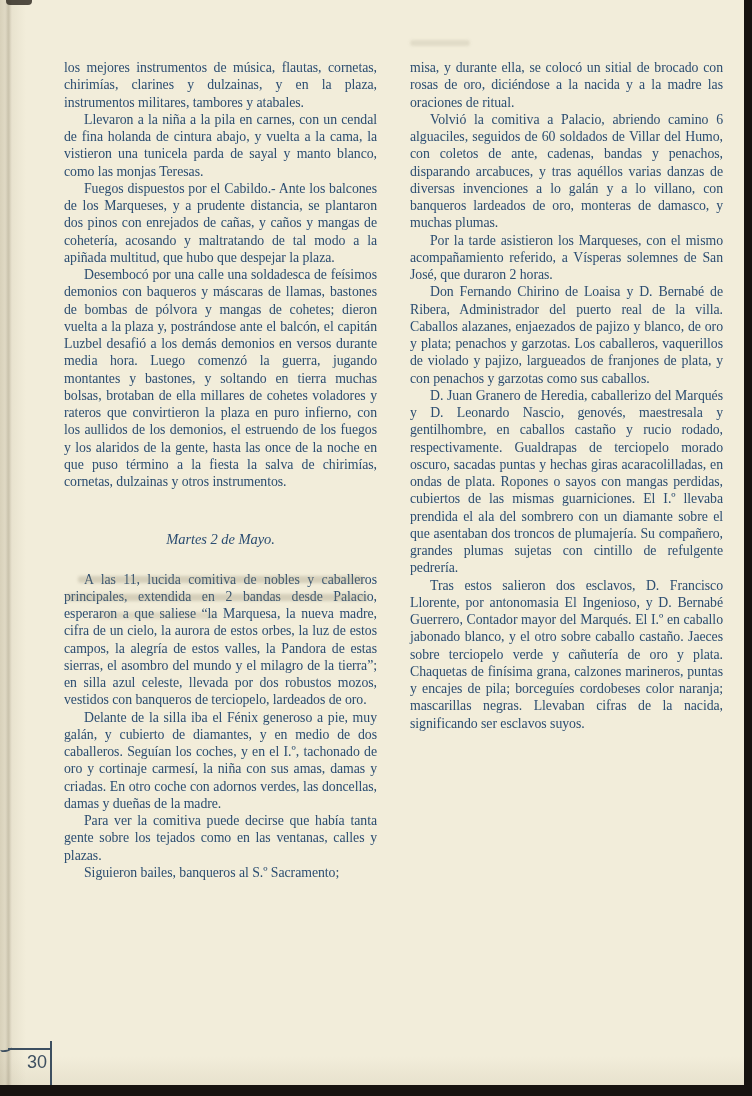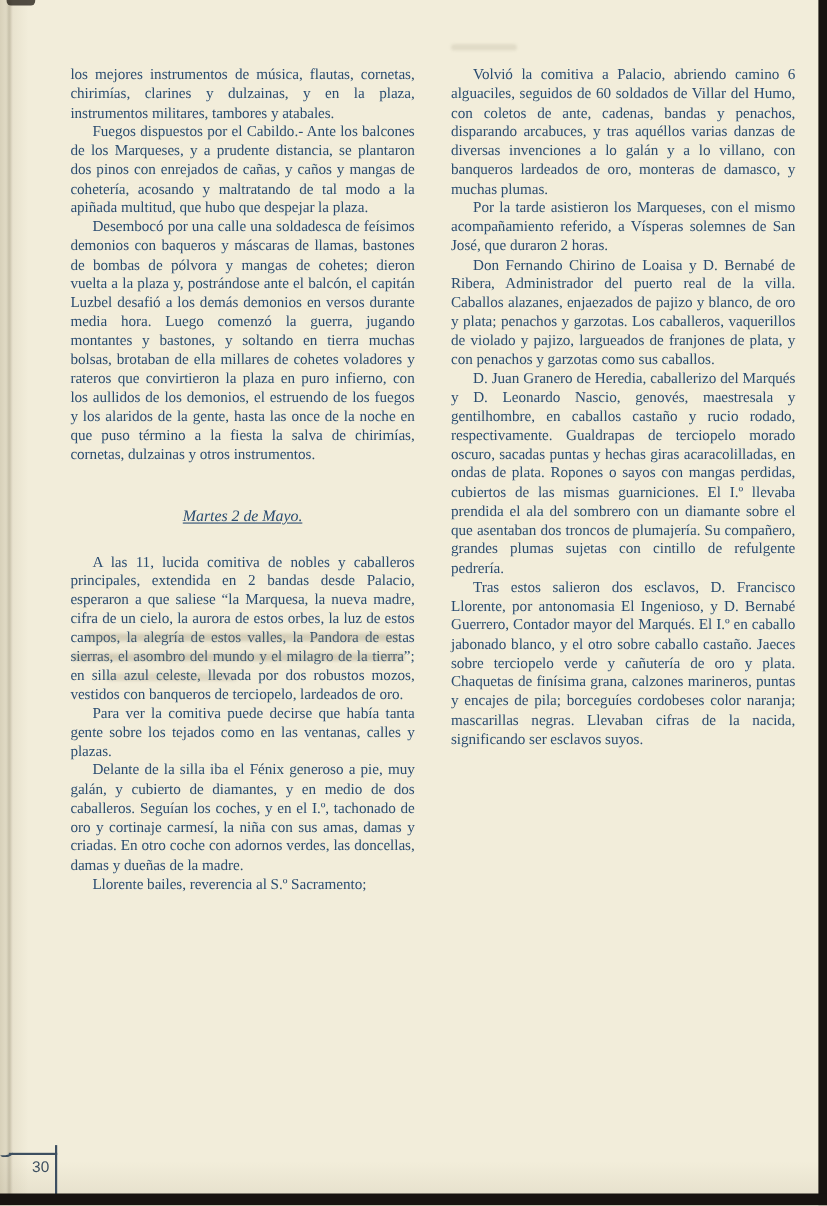--- a/index.html
+++ b/index.html
@@ -36,61 +36,63 @@
     color:var(--ink);
     font-size:13.8px;line-height:17.25px;letter-spacing:-0.05px;
     text-align:justify;
     margin-top:15px;
   }
   .column{width:322px;}
   .column p{margin:0;padding:0;}
   .column p.indent{text-indent:20px;}
   .column p.heading{
     text-align:center;font-style:italic;text-indent:0;
-    margin:41px 0 22px 0;font-size:14.5px;text-decoration:underline;
+    margin:41px 0 22px 0;font-size:14.5px;
   }
   .italic{}
   
   .ghost{position:absolute;border-radius:3px;background:rgba(146,138,112,.30);filter:blur(1.6px);z-index:1;}
   .ghost-1{left:78px;top:576px;width:286px;height:7px;}
   .ghost-2{left:66px;top:594px;width:302px;height:7px;}
   .ghost-3{left:96px;top:612px;width:120px;height:7px;opacity:.7;}
   .ghost-4{left:410px;top:40px;width:60px;height:6px;opacity:.6;}
   
   .corner-mark{position:absolute;left:0;top:1038px;width:120px;height:58px;z-index:5;}
   .corner-mark .h-line{position:absolute;left:8px;top:10px;width:44px;height:2px;background:var(--mark);}
   .corner-mark .squiggle{position:absolute;left:0;top:7px;width:12px;height:5px;
     border-bottom:2px solid var(--mark);border-radius:0 0 60% 40%;transform:rotate(-6deg);}
   .corner-mark .v-line{position:absolute;left:50px;top:3px;width:2px;height:52px;background:var(--mark);}
   .corner-mark .page-number{
     position:absolute;left:26px;top:14px;width:22px;
-    font-family:"Liberation Sans", sans-serif;font-size:14px;color:var(--mark);
+    font-family:"Liberation Sans", sans-serif;font-size:18px;color:var(--mark);
     text-align:center;
   }
 </style>
 </head>
 <body>
 
 <div class="page">
 
   <div class="gutter-line"></div>
   <div class="top-smudge"></div>
 
   <div class="columns">
     <div class="column">
         <p class="body"><span>los mejores instrumentos de música, flautas, cornetas, chirimías, clarines y dulzainas, y en la plaza, instrumentos militares, tambores y atabales.</span></p>
+        <p class="body indent"><span>Llevaron a la niña a la pila en carnes, con un cendal de fina holanda de cintura abajo, y vuelta a la cama, la vistieron una tunicela parda de sayal y manto blanco, como las monjas Teresas.</span></p>
         <p class="body indent"><span class="italic">Fuegos dispuestos por el Cabildo.-</span><span> Ante los balcones de los Marqueses, y a prudente distancia, se plantaron dos pinos con enrejados de cañas, y caños y mangas de cohetería, acosando y maltratando de tal modo a la apiñada multitud, que hubo que despejar la plaza.</span></p>
         <p class="body indent"><span>Desembocó por una calle una soldadesca de feísimos demonios con baqueros y máscaras de llamas, bastones de bombas de pólvora y mangas de cohetes; dieron vuelta a la plaza y, postrándose ante el balcón, el capitán Luzbel desafió a los demás demonios en versos durante media hora. Luego comenzó la guerra, jugando montantes y bastones, y soltando en tierra muchas bolsas, brotaban de ella millares de cohetes voladores y rateros que convirtieron la plaza en puro infierno, con los aullidos de los demonios, el estruendo de los fuegos y los alaridos de la gente, hasta las once de la noche en que puso término a la fiesta la salva de chirimías, cornetas, dulzainas y otros instrumentos.</span></p>
         <p class="heading"><span>Martes 2 de Mayo.</span></p>
         <p class="body indent"><span>A las 11, lucida comitiva de nobles y caballeros principales, extendida en 2 bandas desde Palacio, esperaron a que saliese “la Marquesa, la nueva madre, cifra de un cielo, la aurora de estos orbes, la luz de estos campos, la alegría de estos valles, la Pandora de estas sierras, el asombro del mundo y el milagro de la tierra”; en silla azul celeste, llevada por dos robustos mozos, vestidos con banqueros de terciopelo, lardeados de oro.</span></p>
+        <p class="body indent"><span>Delante de la silla iba el Fénix generoso a pie, muy galán, y cubierto de diamantes, y en medio de dos caballeros. Seguían los coches, y en el I.º, tachonado de oro y cortinaje carmesí, la niña con sus amas, damas y criadas. En otro coche con adornos verdes, las doncellas, damas y dueñas de la madre.</span></p>
         <p class="body indent"><span>Para ver la comitiva puede decirse que había tanta gente sobre los tejados como en las ventanas, calles y plazas.</span></p>
-        <p class="body indent"><span>Delante de la silla iba el Fénix generoso a pie, muy galán, y cubierto de diamantes, y en medio de dos caballeros. Seguían los coches, y en el I.º, tachonado de oro y cortinaje carmesí, la niña con sus amas, damas y criadas. En otro coche con adornos verdes, las doncellas, damas y dueñas de la madre.</span></p>
-        <p class="body indent"><span>Llorente bailes, reverencia al S.º Sacramento;</span></p>
+        <p class="body indent"><span>Siguieron bailes, banqueros al S.º Sacramento;</span></p>
       </div>
     <div class="column">
+        <p class="body"><span>misa, y durante ella, se colocó un sitial de brocado con rosas de oro, diciéndose a la nacida y a la madre las oraciones de ritual.</span></p>
         <p class="body indent"><span>Volvió la comitiva a Palacio, abriendo camino 6 alguaciles, seguidos de 60 soldados de Villar del Humo, con coletos de ante, cadenas, bandas y penachos, disparando arcabuces, y tras aquéllos varias danzas de diversas invenciones a lo galán y a lo villano, con banqueros lardeados de oro, monteras de damasco, y muchas plumas.</span></p>
         <p class="body indent"><span>Por la tarde asistieron los Marqueses, con el mismo acompañamiento referido, a Vísperas solemnes de San José, que duraron 2 horas.</span></p>
         <p class="body indent"><span>Don Fernando Chirino de Loaisa y D. Bernabé de Ribera, Administrador del puerto real de la villa. Caballos alazanes, enjaezados de pajizo y blanco, de oro y plata; penachos y garzotas. Los caballeros, vaquerillos de violado y pajizo, largueados de franjones de plata, y con penachos y garzotas como sus caballos.</span></p>
         <p class="body indent"><span>D. Juan Granero de Heredia, caballerizo del Marqués y D. Leonardo Nascio, genovés, maestresala y gentilhombre, en caballos castaño y rucio rodado, respectivamente. Gualdrapas de terciopelo morado oscuro, sacadas puntas y hechas giras acaracolilladas, en ondas de plata. Ropones o sayos con mangas perdidas, cubiertos de las mismas guarniciones. El I.º llevaba prendida el ala del sombrero con un diamante sobre el que asentaban dos troncos de plumajería. Su compañero, grandes plumas sujetas con cintillo de refulgente pedrería.</span></p>
         <p class="body indent"><span>Tras estos salieron dos esclavos, D. Francisco Llorente, por antonomasia </span><span class="italic">El Ingenioso</span><span>, y D. Bernabé Guerrero, Contador mayor del Marqués. El I.º en caballo jabonado blanco, y el otro sobre caballo castaño. Jaeces sobre terciopelo verde y cañutería de oro y plata. Chaquetas de finísima grana, calzones marineros, puntas y encajes de pila; borceguíes cordobeses color naranja; mascarillas negras. Llevaban cifras de la nacida, significando ser esclavos suyos.</span></p>
       </div>
   </div>
 
   <div class="ghost ghost-1"></div>
   <div class="ghost ghost-2"></div>

